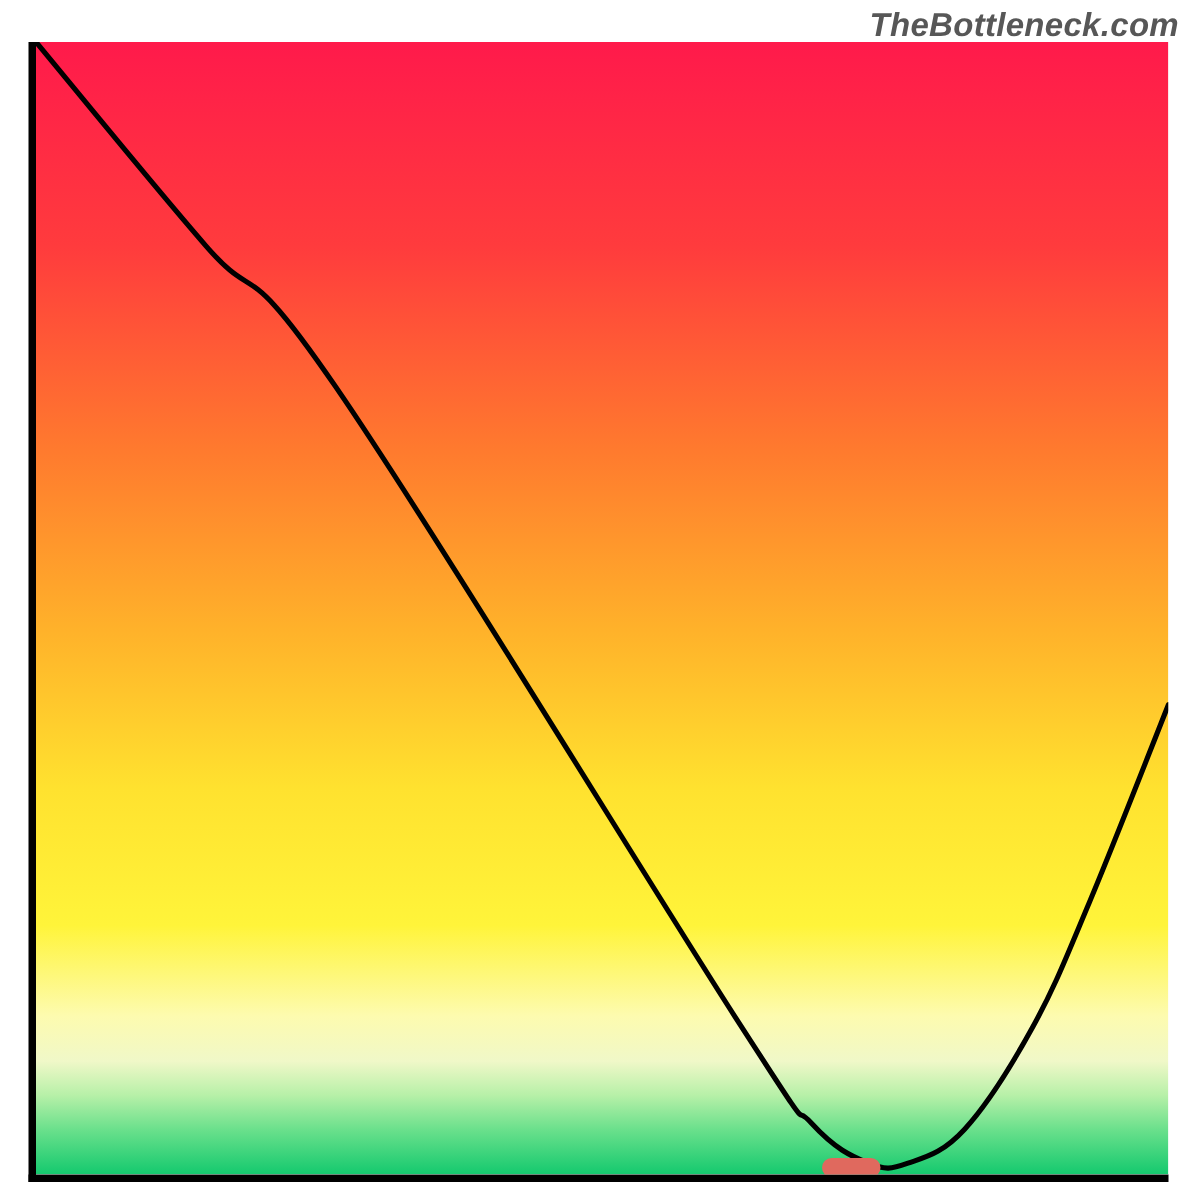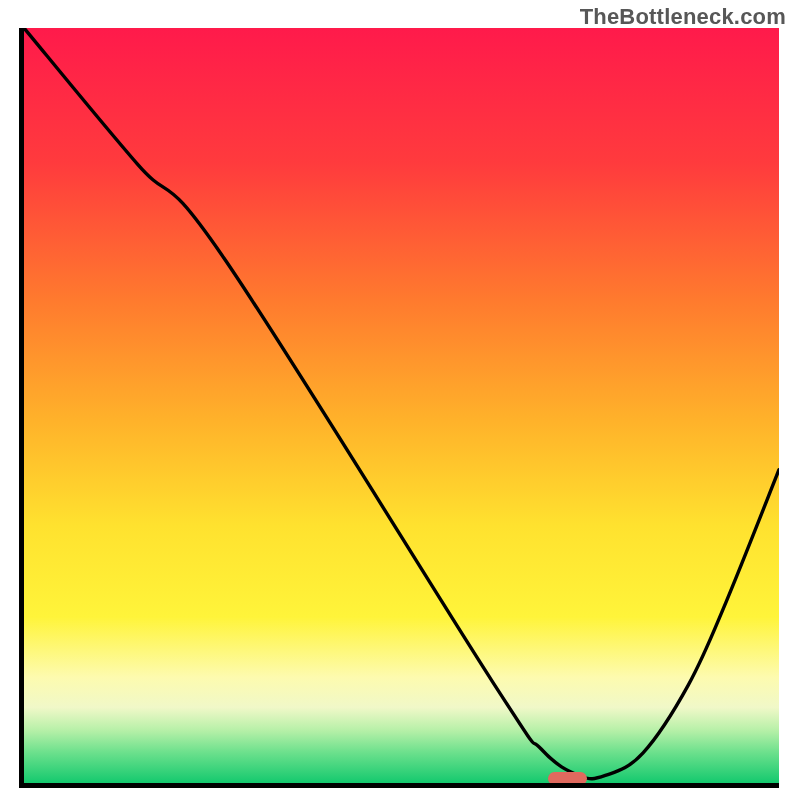--- a/index.html
+++ b/index.html
@@ -8,20 +8,21 @@
     width: 800px;
     height: 800px;
     background: #ffffff;
     font-family: Arial, Helvetica, sans-serif;
     overflow: hidden;
   }
   .container {
     position: relative;
     width: 800px;
     height: 800px;
+    font-style: italic;
   }
   .watermark {
     position: absolute;
     top: 4px;
     right: 14px;
     font-size: 22px;
     font-weight: 600;
     color: #575757;
     letter-spacing: 0.2px;
     z-index: 10;

